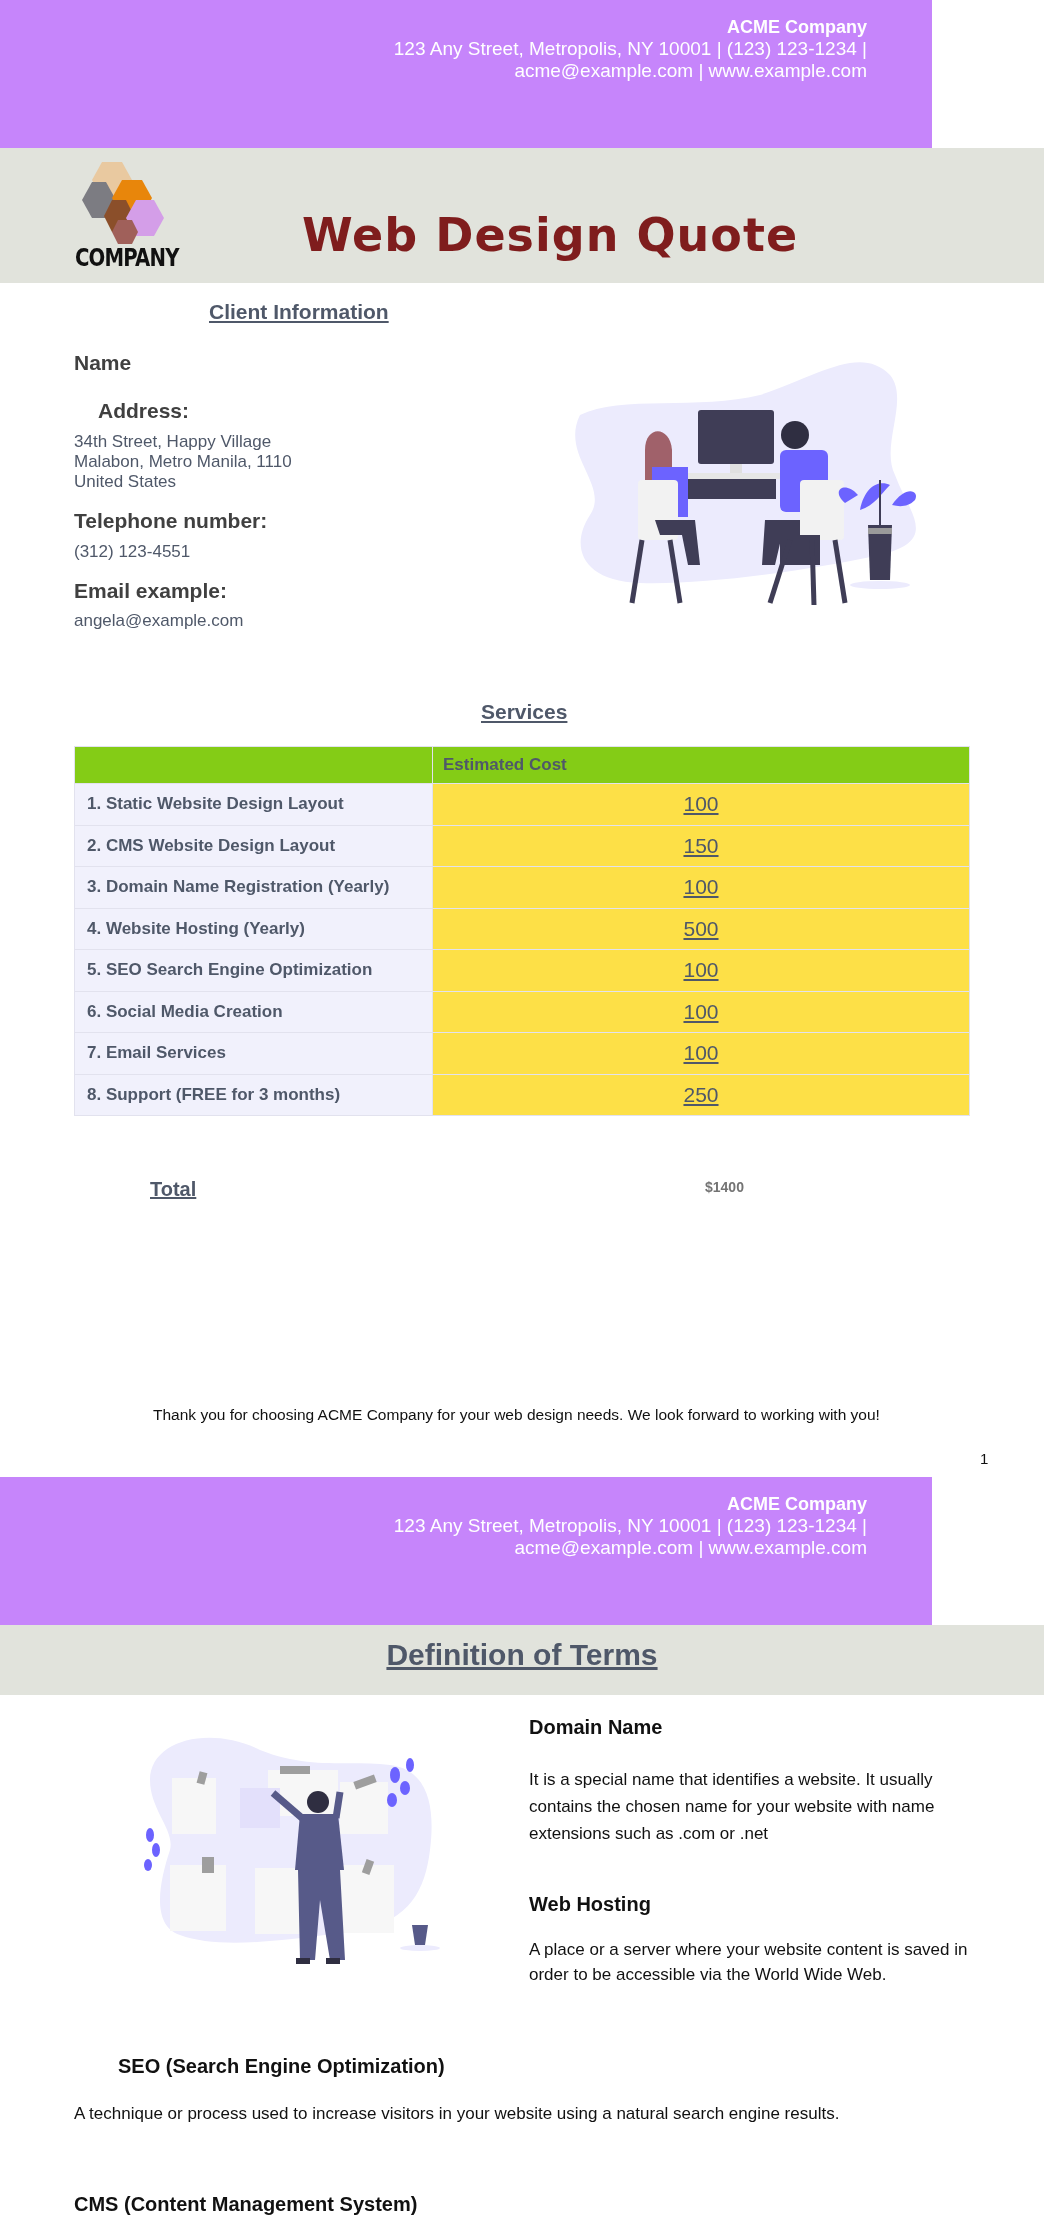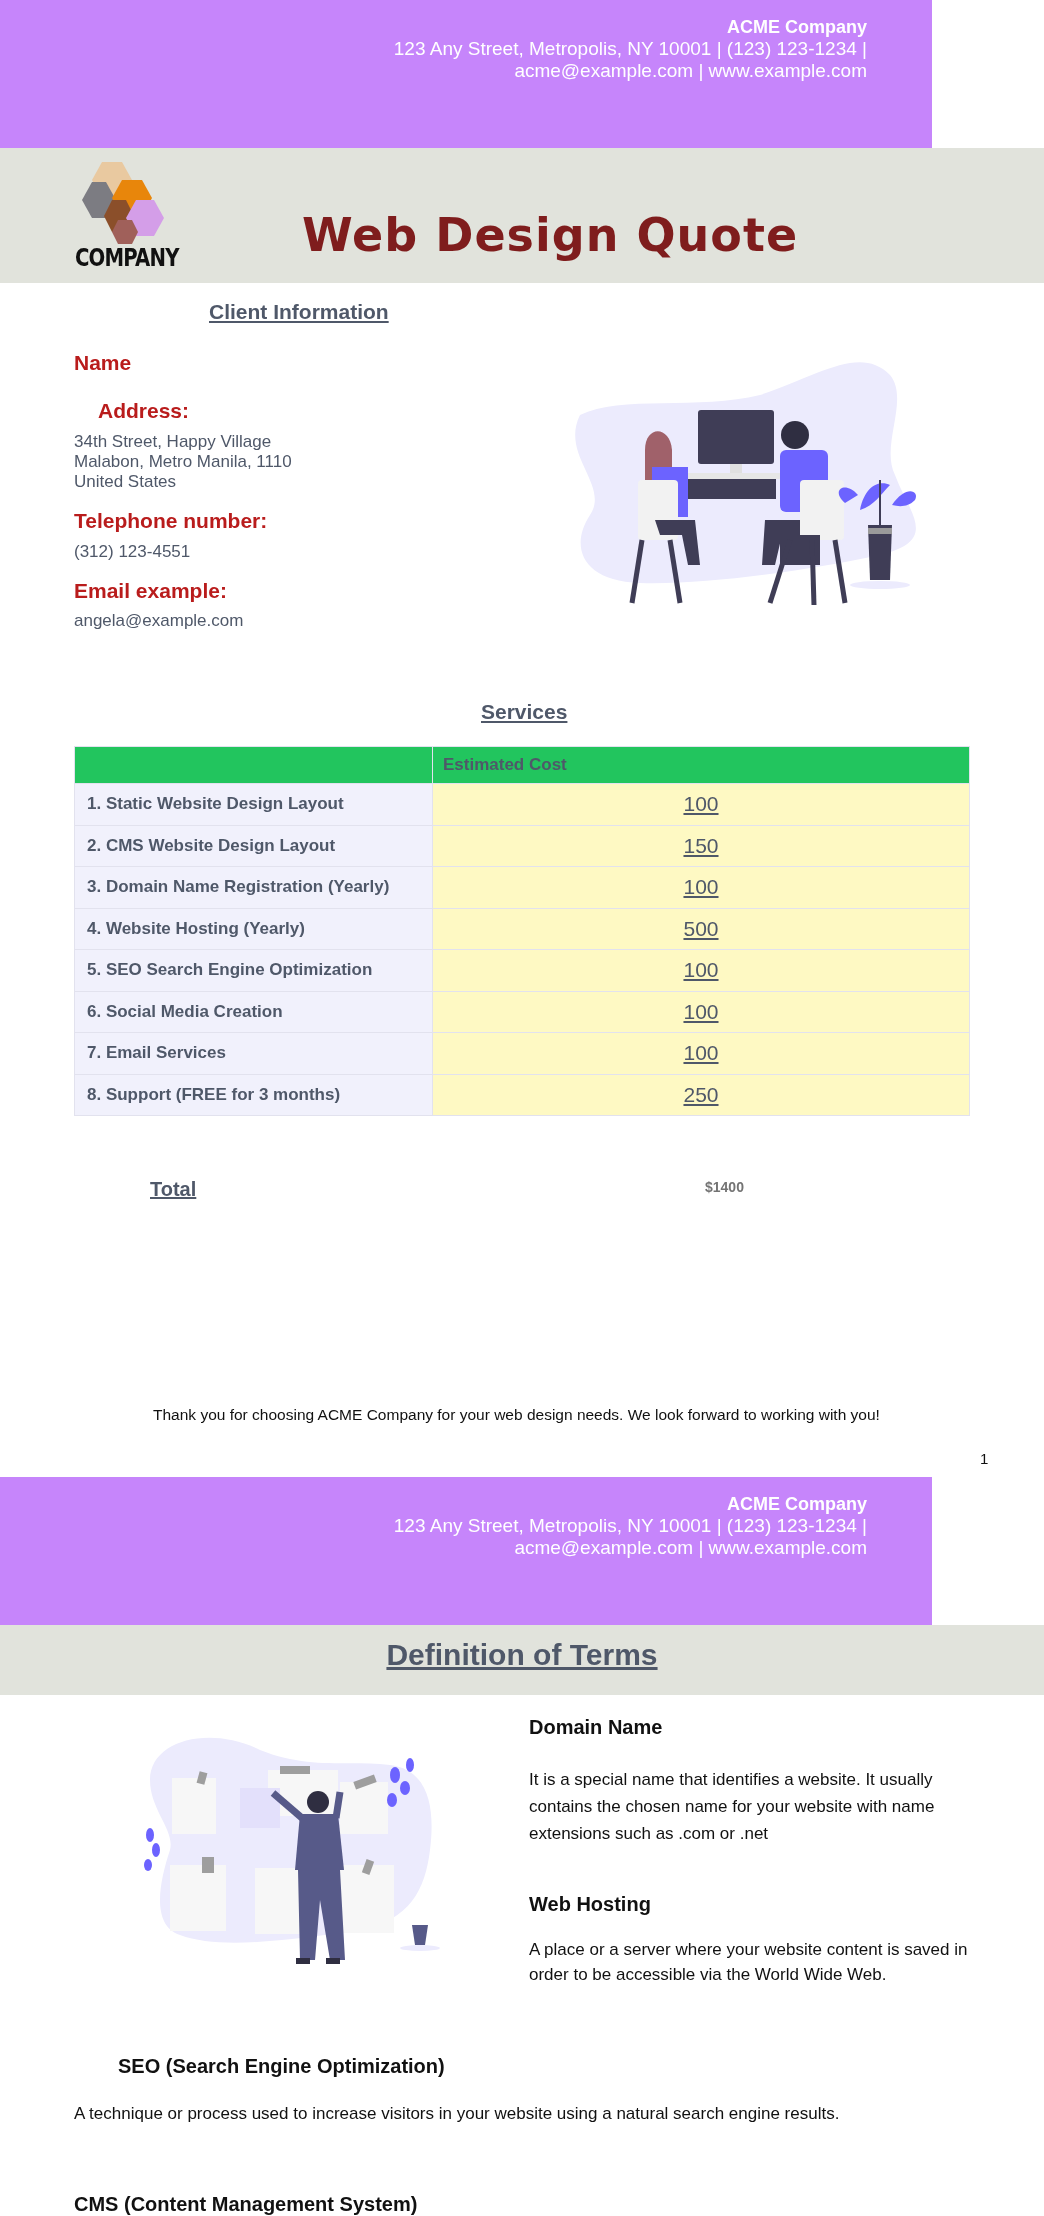--- a/index.html
+++ b/index.html
@@ -5,28 +5,28 @@
   * { box-sizing: border-box; margin: 0; padding: 0; }
   body { width: 1044px; height: 2216px; background: #ffffff; font-family: "Liberation Sans", sans-serif; overflow: hidden; position: relative; }
   .purple-header { position: absolute; left: 0; width: 932px; height: 148px; background: #c685fb; color: #ffffff; }
   .purple-header .hdr-text { position: absolute; right: 65px; top: 16px; text-align: right; font-size: 19px; line-height: 22px; font-family: "Liberation Sans", sans-serif; }
   .purple-header .hdr-company { font-weight: bold; font-size: 18px; }
   .grey-band { position: absolute; left: 0; width: 1044px; background: #e1e3dc; }
   .logo { position: absolute; left: 74px; top: 160px; width: 112px; height: 116px; }
   .logo-word { position: absolute; left: 75px; top: 244px; font-family: "DejaVu Sans", sans-serif; font-weight: bold; font-size: 24px; letter-spacing: -1px; color: #111; transform: scaleX(0.82); transform-origin: left; }
   .main-title { position: absolute; left: 302px; top: 208px; font-family: "DejaVu Sans", sans-serif; font-weight: bold; font-size: 46px; color: #7f1d1d; letter-spacing: 1px; }
   .section-heading { position: absolute; font-weight: bold; color: #4f5869; text-decoration: underline; font-size: 21px; }
-  .ci-label { position: absolute; left: 74px; font-weight: bold; color: #b91c1c; font-size: 21px; }
+  .ci-label { position: absolute; left: 74px; font-weight: bold; color: #404040; font-size: 21px; }
   .ci-value { position: absolute; left: 74px; color: #4f5869; font-size: 17px; line-height: 20px; }
   .illus { position: absolute; }
   table.services { position: absolute; left: 74px; top: 746px; width: 896px; border-collapse: collapse; font-size: 17px; }
   table.services td, table.services th { border: 1px solid #e2e2ee; height: 41.5px; }
-  table.services th { background: #22c55e; text-align: left; font-weight: bold; color: #4f5869; padding-left: 10px; font-size: 17px; height: 37px; }
+  table.services th { background: #84cc16; text-align: left; font-weight: bold; color: #4f5869; padding-left: 10px; font-size: 17px; height: 37px; }
   table.services td.svc { background: #f1f1fc; font-weight: bold; color: #4f5869; padding-left: 12px; width: 358px; margin-left: 8px; }
-  table.services td.cost { background: #fef9c3; text-align: center; color: #4f5869; font-size: 21px; text-decoration: underline; }
+  table.services td.cost { background: #fde047; text-align: center; color: #4f5869; font-size: 21px; text-decoration: underline; }
   .total-label { position: absolute; left: 150px; top: 1178px; font-weight: bold; font-size: 20px; color: #4f5869; text-decoration: underline; }
   .total-value { position: absolute; left: 705px; top: 1179px; font-weight: bold; font-size: 14px; color: #737373; }
   .thanks { position: absolute; left: 153px; top: 1406px; font-size: 15.5px; color: #111; }
   .page-num { position: absolute; left: 980px; top: 1450px; font-size: 15px; color: #111; }
   .def-title { position: absolute; left: 0; width: 1044px; text-align: center; top: 1638px; font-weight: bold; font-size: 30px; color: #4f5869; text-decoration: underline; }
   .term-name { position: absolute; font-weight: bold; font-size: 20px; color: #111; }
   .term-desc { position: absolute; font-size: 17px; color: #111; line-height: 27px; }
 </style>
 </head>
 <body>

